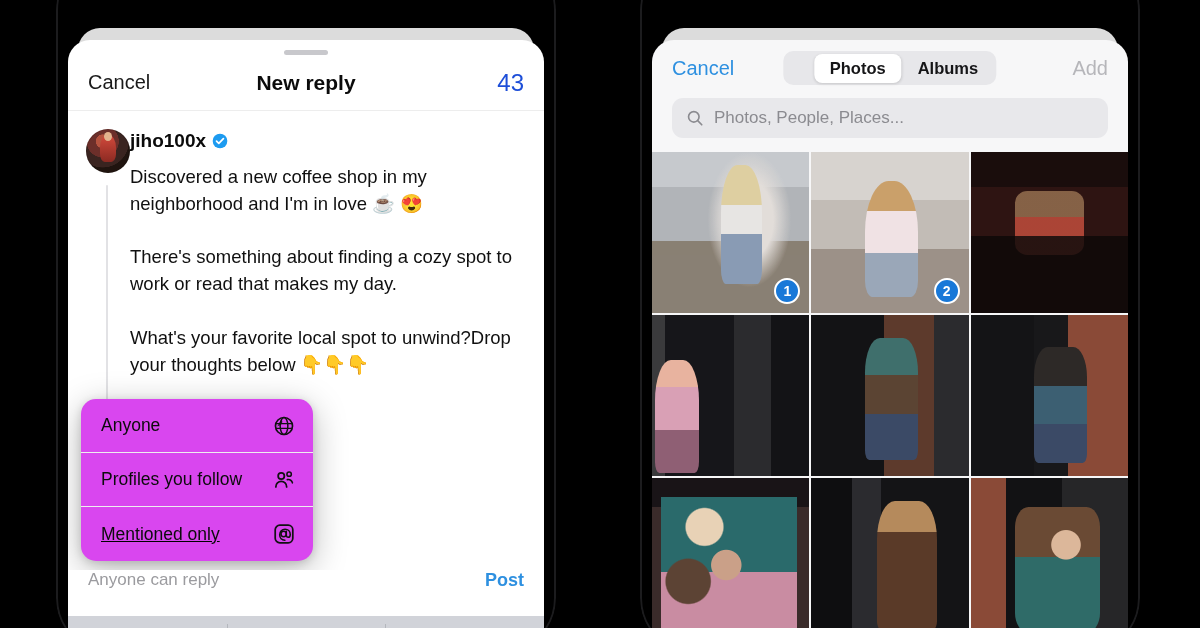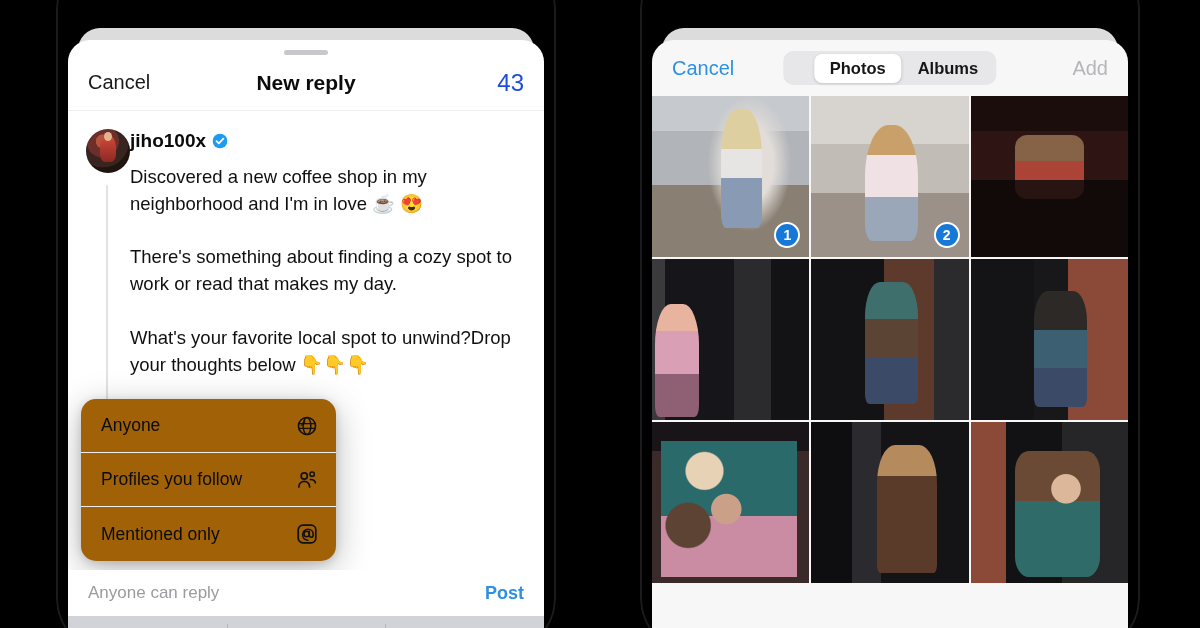--- a/index.html
+++ b/index.html
@@ -57,32 +57,32 @@
   .post-body { flex: 1; min-width: 0; padding-top: 1px; }
   .uname-row { display: flex; align-items: center; gap: 6px; }
   .uname { font-size: 19px; font-weight: 700; color: #0b0b0b; }
   .verified { width: 16px; height: 16px; flex-shrink: 0; }
   .ptext { font-size: 18.5px; line-height: 1.45; color: #101010; margin-top: 12px;
            white-space: pre-wrap; }
   .thread-line { position: absolute; left: 38px; top: 74px; width: 2px;
                  height: 300px; background: #e2e2e5; border-radius: 1px; }
 
   
-  .dropdown { position: absolute; left: 13px; top: 288px; width: 255px;
-              background: #a16207; border-radius: 15px;
+  .dropdown { position: absolute; left: 13px; top: 288px; width: 232px;
+              background: #d946ef; border-radius: 15px;
               box-shadow: 0 8px 34px rgba(0,0,0,.28), 0 2px 8px rgba(0,0,0,.14);
               overflow: hidden; z-index: 5; }
   .dd-item { height: 54px; display: flex; align-items: center;
              justify-content: space-between; padding: 0 18px 0 20px;
              border-bottom: 1px solid #eeeeef; }
-  .dd-item:last-child { border-bottom: none; }
+  .dd-item:last-child { border-bottom: none; text-decoration: underline; }
   .dd-label { font-size: 17.5px; color: #0b0b0b; }
   .dd-icon { width: 22px; height: 22px; flex-shrink: 0; }
 
-  .sheet-foot { height: 46px; display: flex; align-items: center;
+  .sheet-foot { height: 46px; display: flex; align-items: flex-start;
                 padding: 0 20px; flex-shrink: 0; background: #fff;
                 position: relative; z-index: 2; }
   .foot-note { font-size: 17px; color: #9b9b9f; }
   .post-btn { margin-left: auto; font-size: 18px; font-weight: 700; color: #2e90e0; }
 
   .kbd-suggest { height: 38px; background: #d1d3d9; display: flex; flex-shrink: 0; }
   .kbd-cell { flex: 1; display: flex; align-items: center; justify-content: center;
               font-size: 18px; color: #18181a; position: relative; }
   .kbd-cell + .kbd-cell::before { content:""; position:absolute; left:0; top:8px;
               bottom:8px; width:1px; background: #b4b7bd; }
@@ -256,20 +256,27 @@
     <div class="picker">
       <div class="pk-nav">
         <span class="pk-cancel">Cancel</span>
         <div class="segmented">
           <span class="seg active">Photos</span>
           <span class="seg">Albums</span>
         </div>
         <span class="pk-add">Add</span>
       </div>
 
+      <div class="searchbar">
+        <svg width="18" height="18" viewBox="0 0 24 24">
+          <circle cx="10.4" cy="10.4" r="7" fill="none" stroke="#8b8b90" stroke-width="2.2"></circle>
+          <path d="M15.6 15.6L21 21" stroke="#8b8b90" stroke-width="2.2" stroke-linecap="round"></path>
+        </svg>
+        <span class="search-ph">Photos, People, Places...</span>
+      </div>
 
       <div class="grid">
         <div class="cell">
           <div class="ph ph-a"></div>
           <div class="badge">1</div>
         </div>
         <div class="cell">
           <div class="ph ph-b"></div>
           <div class="badge">2</div>
         </div>

